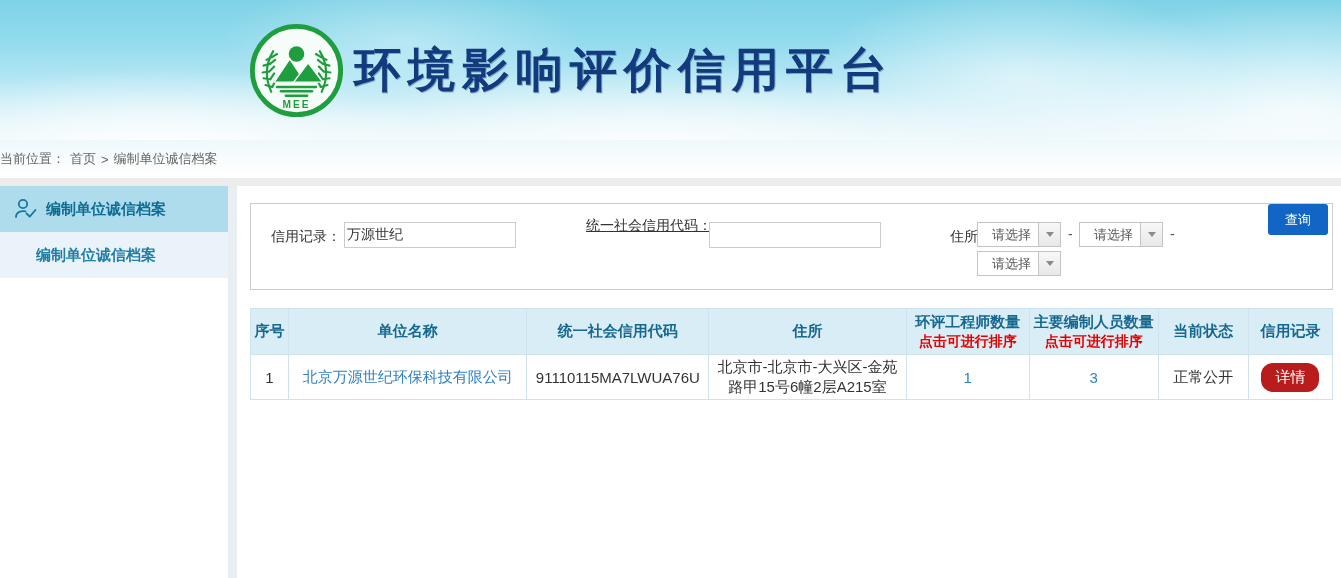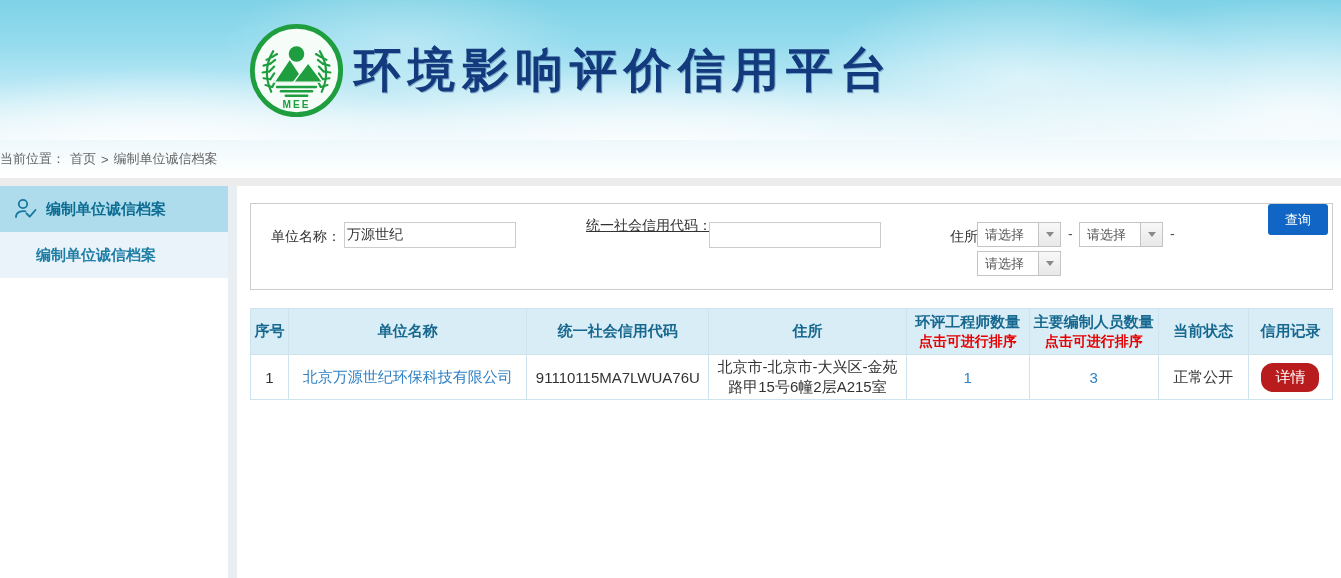--- a/index.html
+++ b/index.html
@@ -65,21 +65,21 @@
     font-family:"Liberation Sans","DejaVu Sans",sans-serif;
   }
   .lbl-company{ left:20px;  top:19px; }
   .inp-company{ left:93px;  top:18px; width:172px; }
   .lbl-code{    left:335px; top:8px;text-decoration:underline; }
   .inp-code{    left:458px; top:18px; width:172px; }
   .lbl-addr{    left:699px; top:19px; }
 
   .fake-select{
     position:absolute; width:84px; height:25px; border:1px solid #c4c4c4;
-    background:#fff; display:flex; cursor:pointer;
+    background:#fff; display:flex; cursor:pointer;text-align:center;
   }
   .sel-text{ flex:1; font-size:13px; color:#555; line-height:23px; padding-left:7px; }
   .sel-btn{
     width:22px; border-left:1px solid #c4c4c4;
     background:linear-gradient(180deg,#f8f8f8,#e8e8e8);
     display:flex; align-items:center; justify-content:center;
   }
   .sel-arrow{ width:0; height:0; border-left:4px solid transparent;
     border-right:4px solid transparent; border-top:5px solid #8a8a8a; }
   .sel-1{ left:726px; top:18px; }
@@ -169,21 +169,21 @@
     <div class="sidebar-item">
       <span>编制单位诚信档案</span>
     </div>
   </div>
 
   <div class="v-divider"></div>
 
   <div class="main">
 
     <div class="search-panel">
-      <label class="sp-label lbl-company">单位名称：</label>
+      <label class="sp-label lbl-company">信用记录：</label>
       <input class="sp-input inp-company" value="万源世纪" style="">
 
       <label class="sp-label lbl-code">统一社会信用代码：</label>
       <input class="sp-input inp-code" style="">
 
       <label class="sp-label lbl-addr">住所：</label>
 
       <div class="fake-select sel-1">
         <span class="sel-text">请选择</span>
         <span class="sel-btn">

